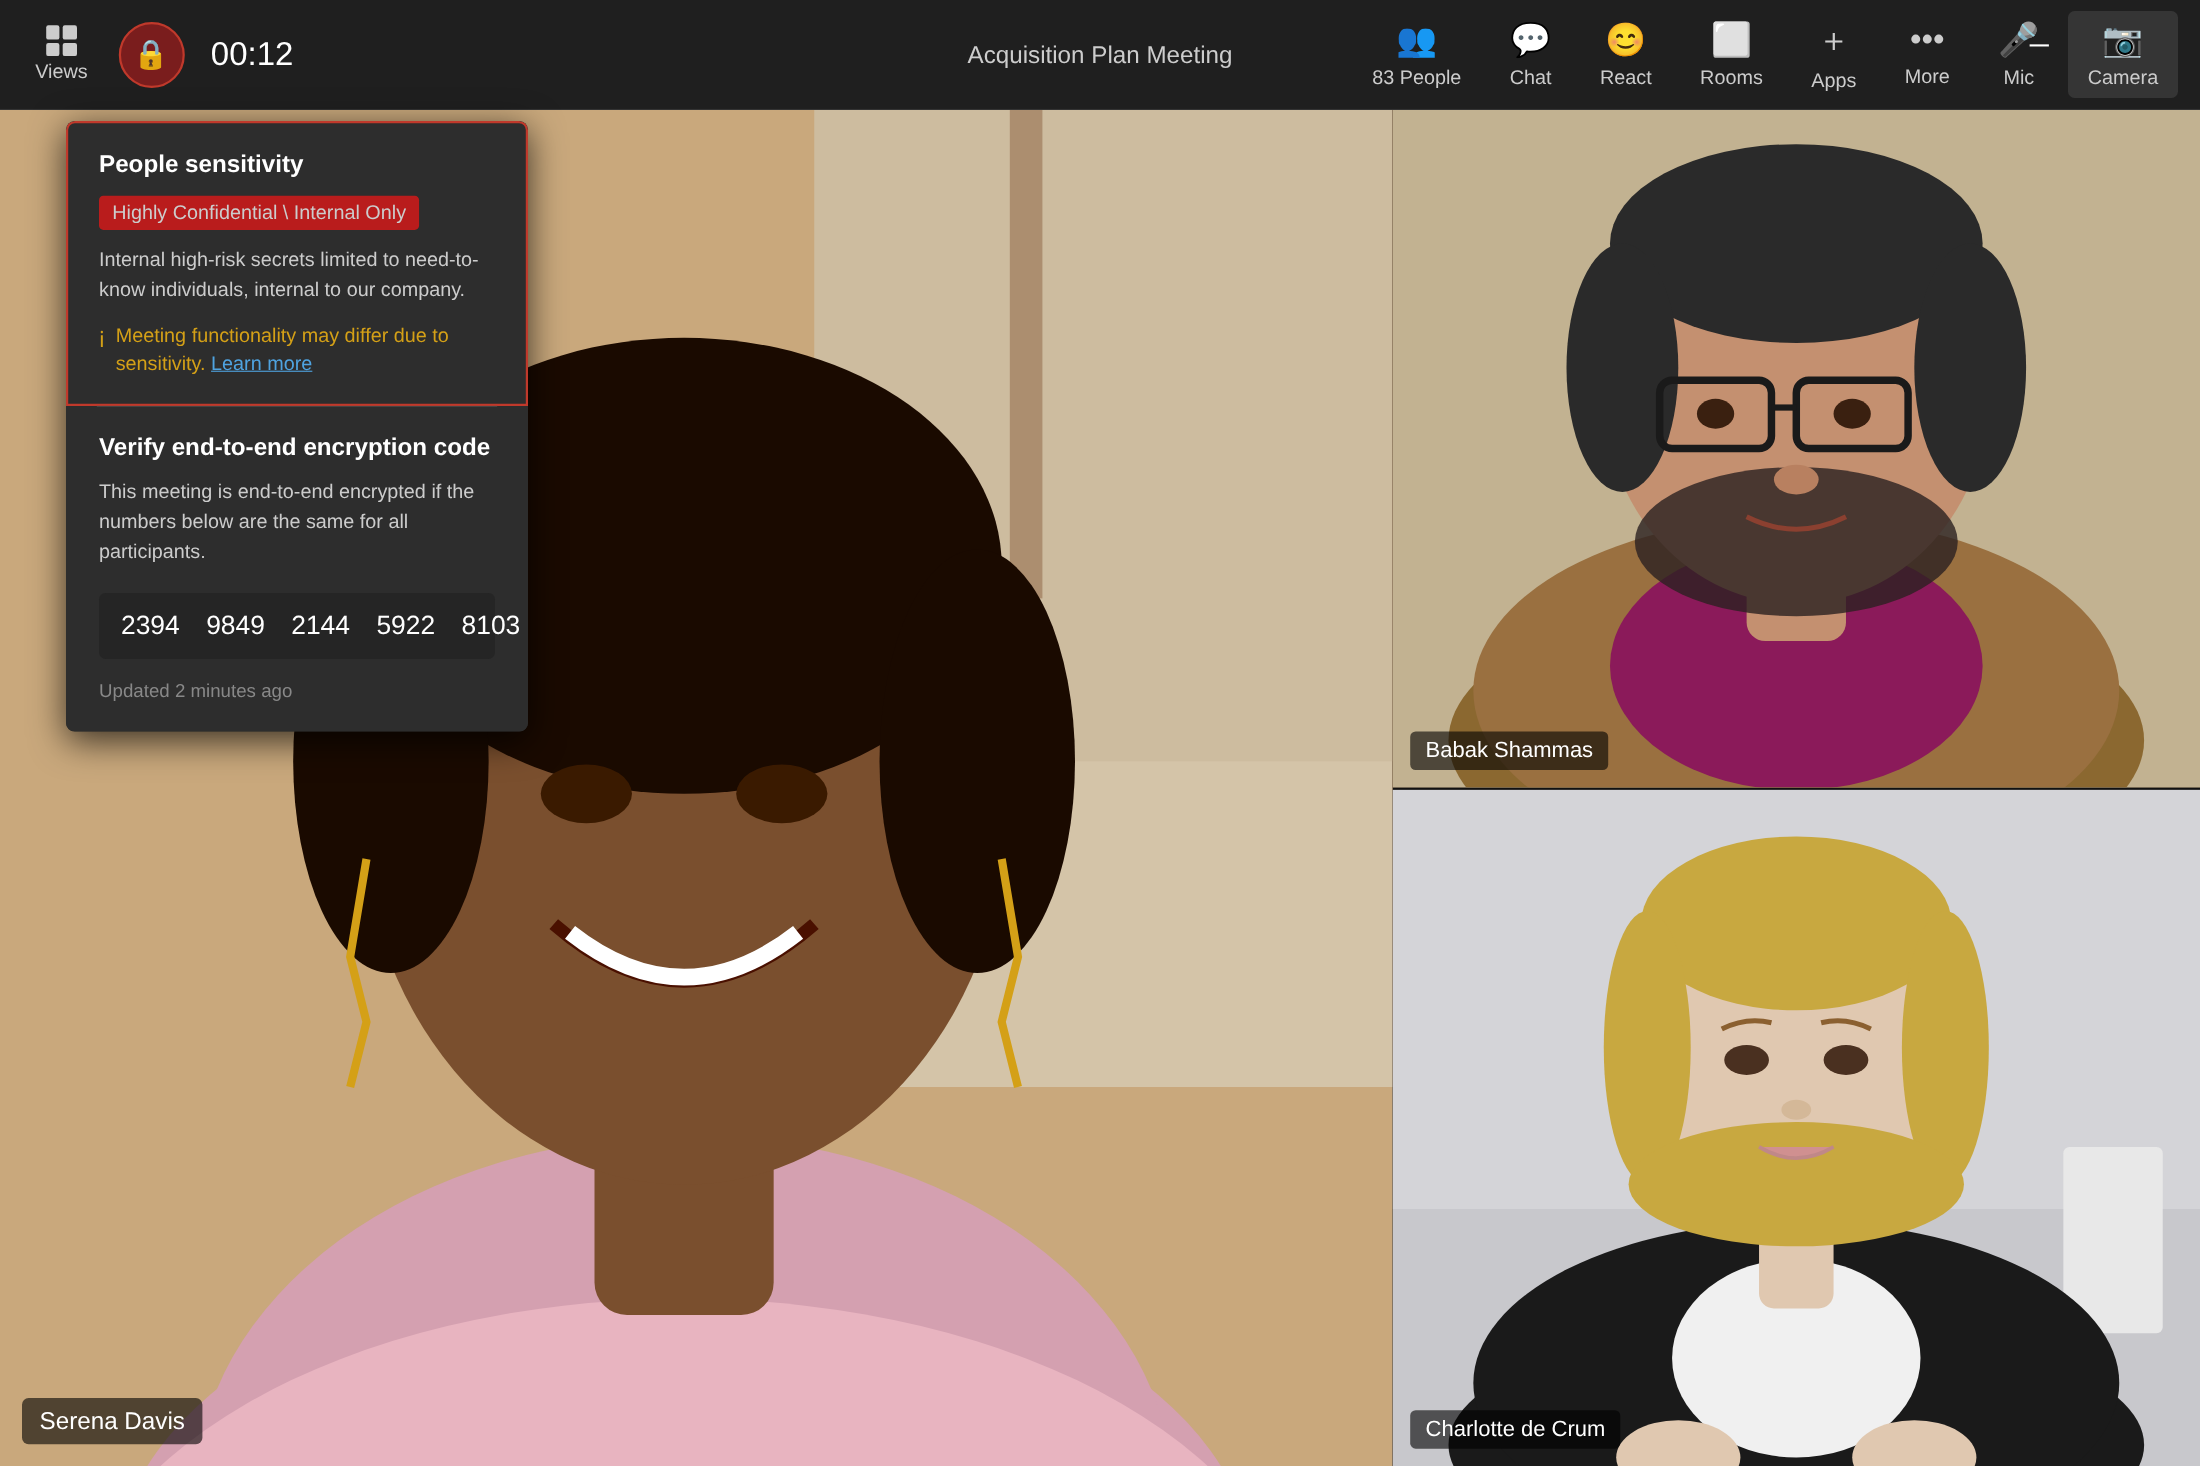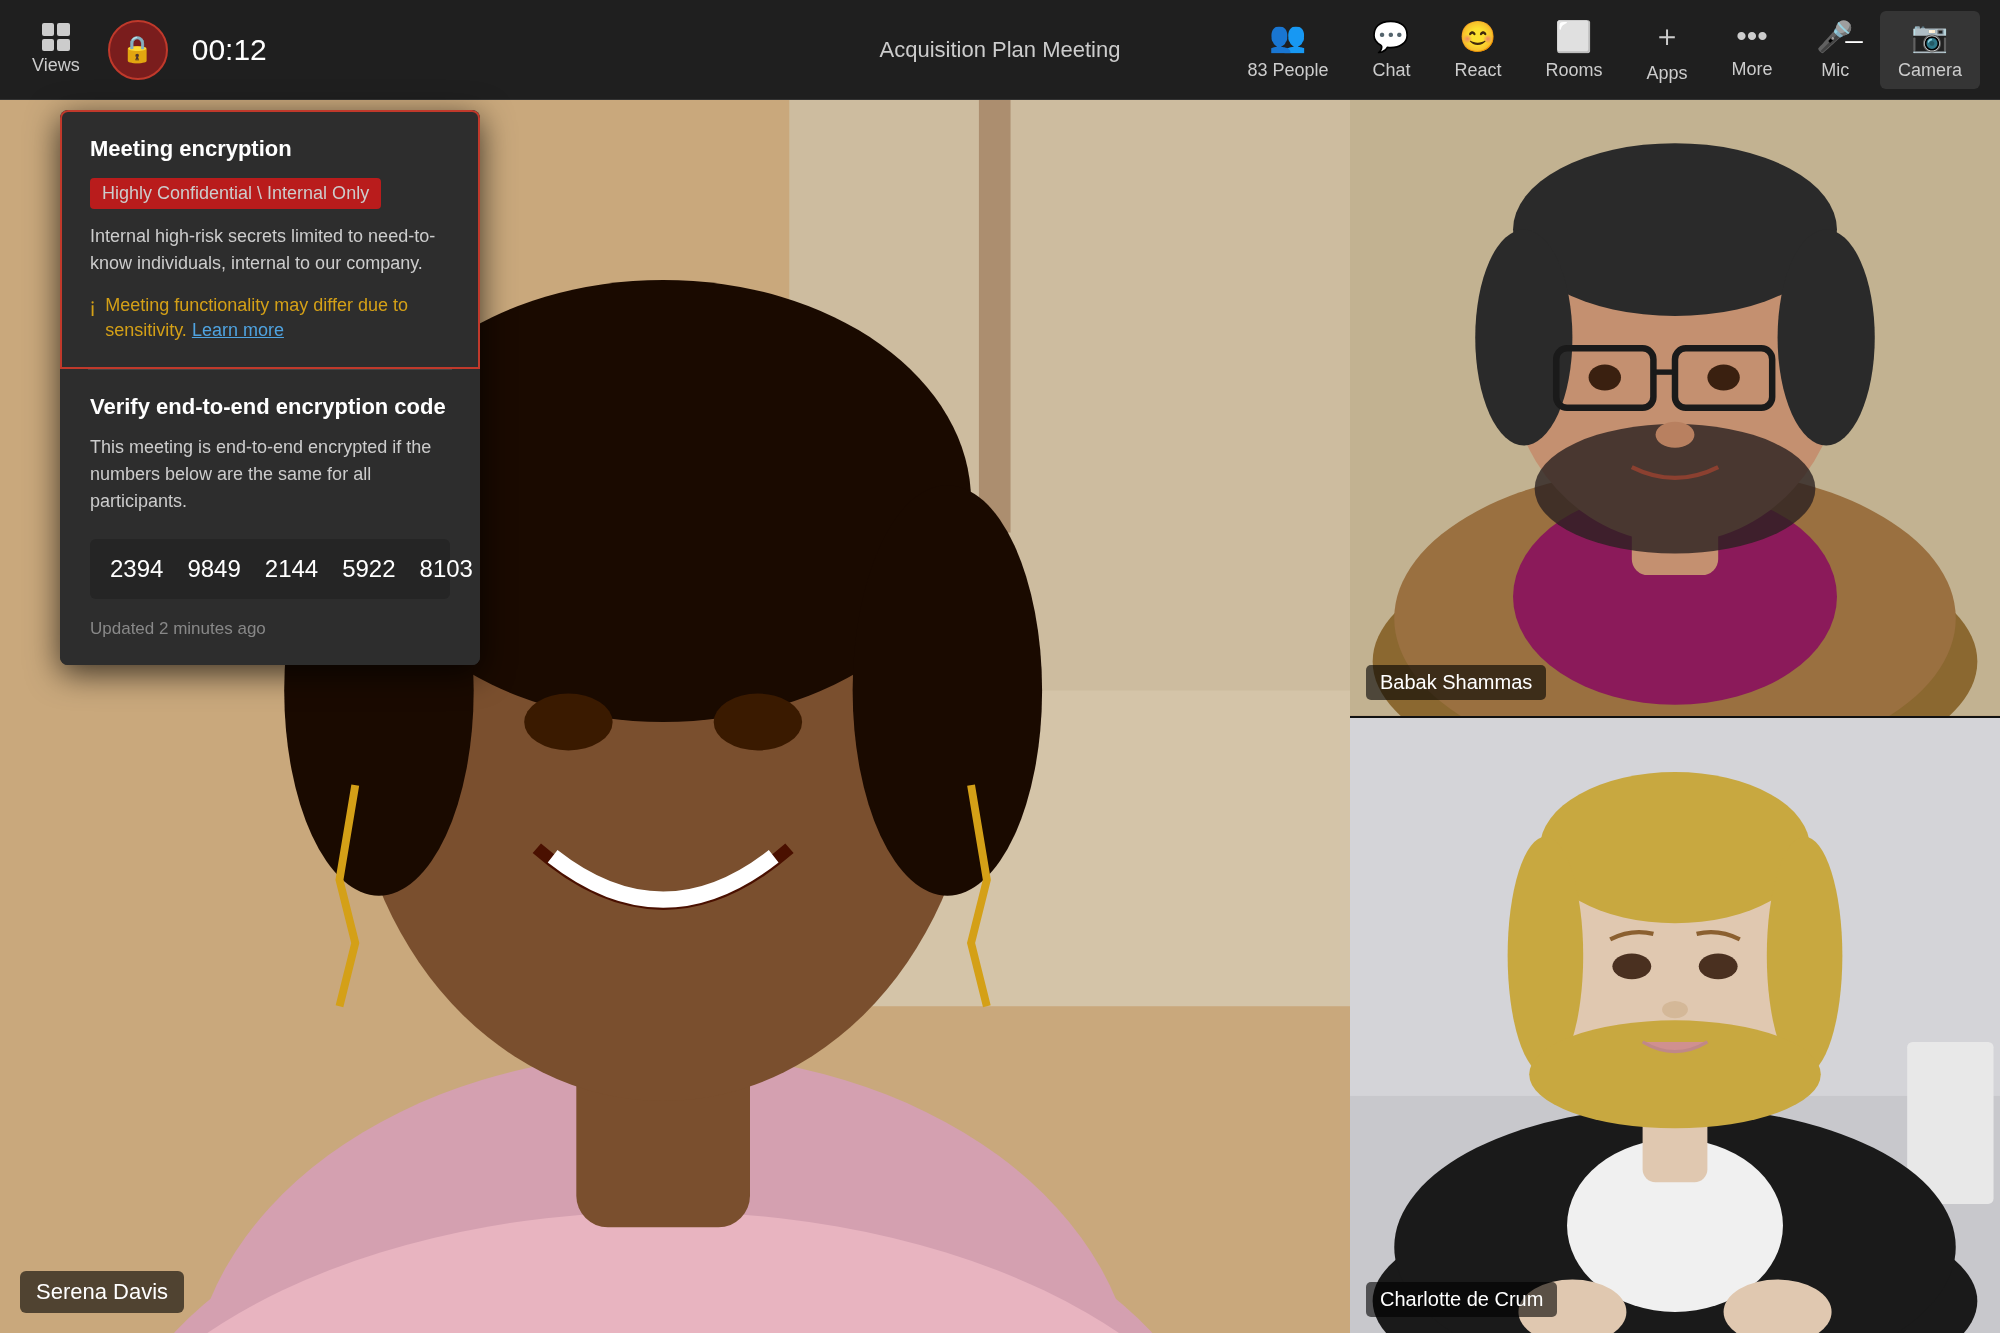--- a/index.html
+++ b/index.html
@@ -191,21 +191,21 @@
       left: 20px;
       background: rgba(0,0,0,0.6);
       color: white;
       padding: 8px 16px;
       border-radius: 6px;
       font-size: 22px;
     }
 
     
     .right-videos {
-      width: 650px;
+      width: 734px;
       display: flex;
       flex-direction: column;
       gap: 2px;
       background: #111;
     }
 
     .video-tile {
       flex: 1;
       position: relative;
       overflow: hidden;
@@ -540,21 +540,21 @@
       </div>
       <div class="tile-name-tag">
         <span>Charlotte de Crum</span>
       </div>
     </div>
   </div>
 
   <div class="popup-card">
 
     <div class="popup-section-sensitivity">
-      <div class="section-title">Meeting encryption</div>
+      <div class="section-title">People sensitivity</div>
       <div class="sensitivity-tag">Highly Confidential \ Internal Only</div>
       <p class="sensitivity-description">Internal high-risk secrets limited to need-to-know individuals, internal to our company.</p>
       <div class="sensitivity-warning">
         <span class="info-icon">ℹ</span>
         <span>
           <span>Meeting functionality may differ due to sensitivity.</span>
           <a class="learn-more">Learn more</a>
         </span>
       </div>
     </div>

